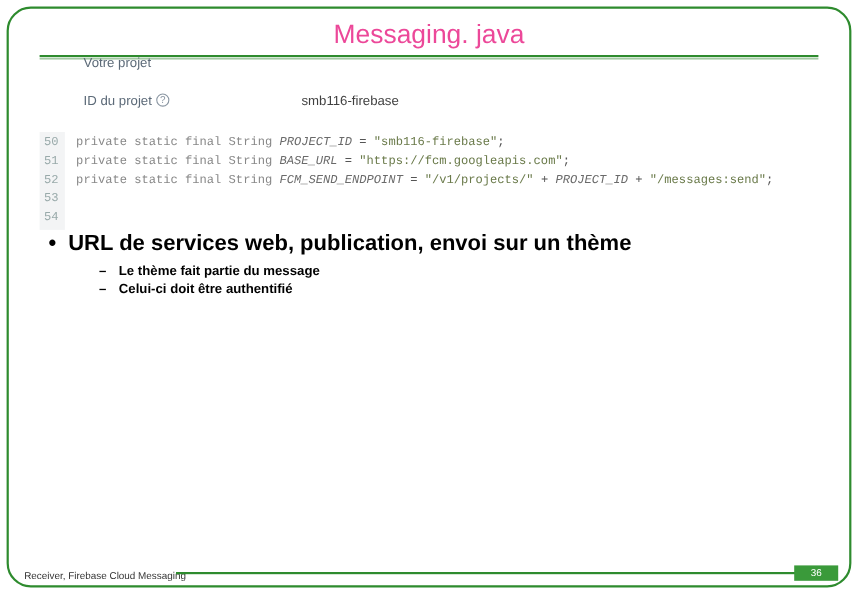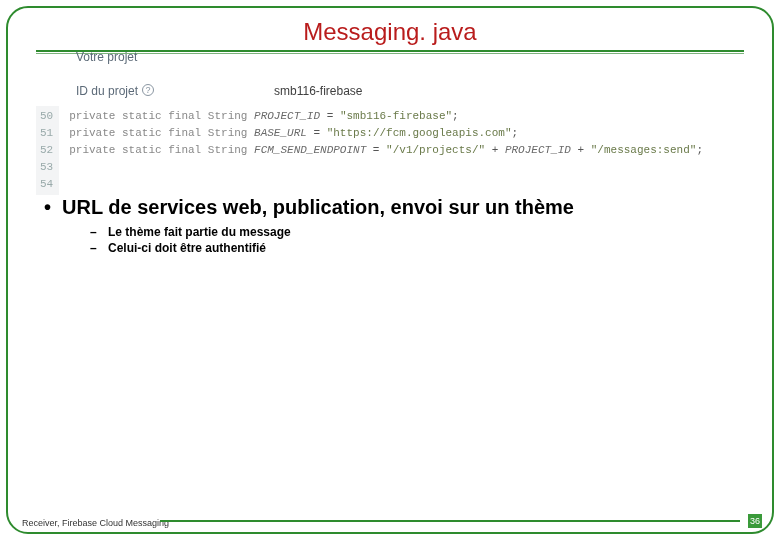--- a/index.html
+++ b/index.html
@@ -16,21 +16,21 @@
     border: 2px solid #2e8b2e;
     border-radius: 22px;
     overflow: hidden;
   }
   .title-area {
     text-align: center;
     padding: 10px 0 6px 0;
   }
   .title {
     font-family: "Comic Sans MS", cursive, sans-serif;
-    color: #b91c1c;
+    color: #ec4899;
     font-size: 24px;
     font-weight: 400;
   }
   .title-underline {
     height: 2px;
     background: #2e8b2e;
     margin: 4px 28px 0 28px;
   }
   .title-underline-thin {
     height: 1px;
@@ -52,31 +52,31 @@
   }
   ul.main > li::before {
     content: "•";
     position: absolute;
     left: 2px;
     top: 0;
     font-size: 20px;
     color: #000;
   }
   .fb-panel {
-    margin: 6px 0 2px 26px;
+    margin: 6px 0 16px 26px;
   }
   .fb-label-row {
     display: flex;
     align-items: center;
     gap: 120px;
     padding: 14px 8px 6px 8px;
     color: #5c6a78;
     font-size: 12px;
   }
-  .fb-label { display: inline-flex; align-items: flex-start; gap: 4px; }
+  .fb-label { display: inline-flex; align-items: center; gap: 4px; }
   .help-icon {
     display: inline-block;
     width: 12px; height: 12px;
     border: 1px solid #8a96a2;
     border-radius: 50%;
     font-size: 9px;
     line-height: 11px;
     text-align: center;
     color: #8a96a2;
   }
@@ -140,21 +140,21 @@
     position: absolute;
     left: 10px;
     bottom: 4px;
     font-size: 9px;
     color: #333;
   }
   .green-box {
     position: absolute;
     right: 10px;
     bottom: 4px;
-    width: 14px;
+    width: 40px;
     height: 14px;
     background: #3a9a3a;
     color: #fff;
     font-size: 9px;
     text-align: center;
     line-height: 14px;
   }
   .green-bar {
     position: absolute;
     left: 148px;

